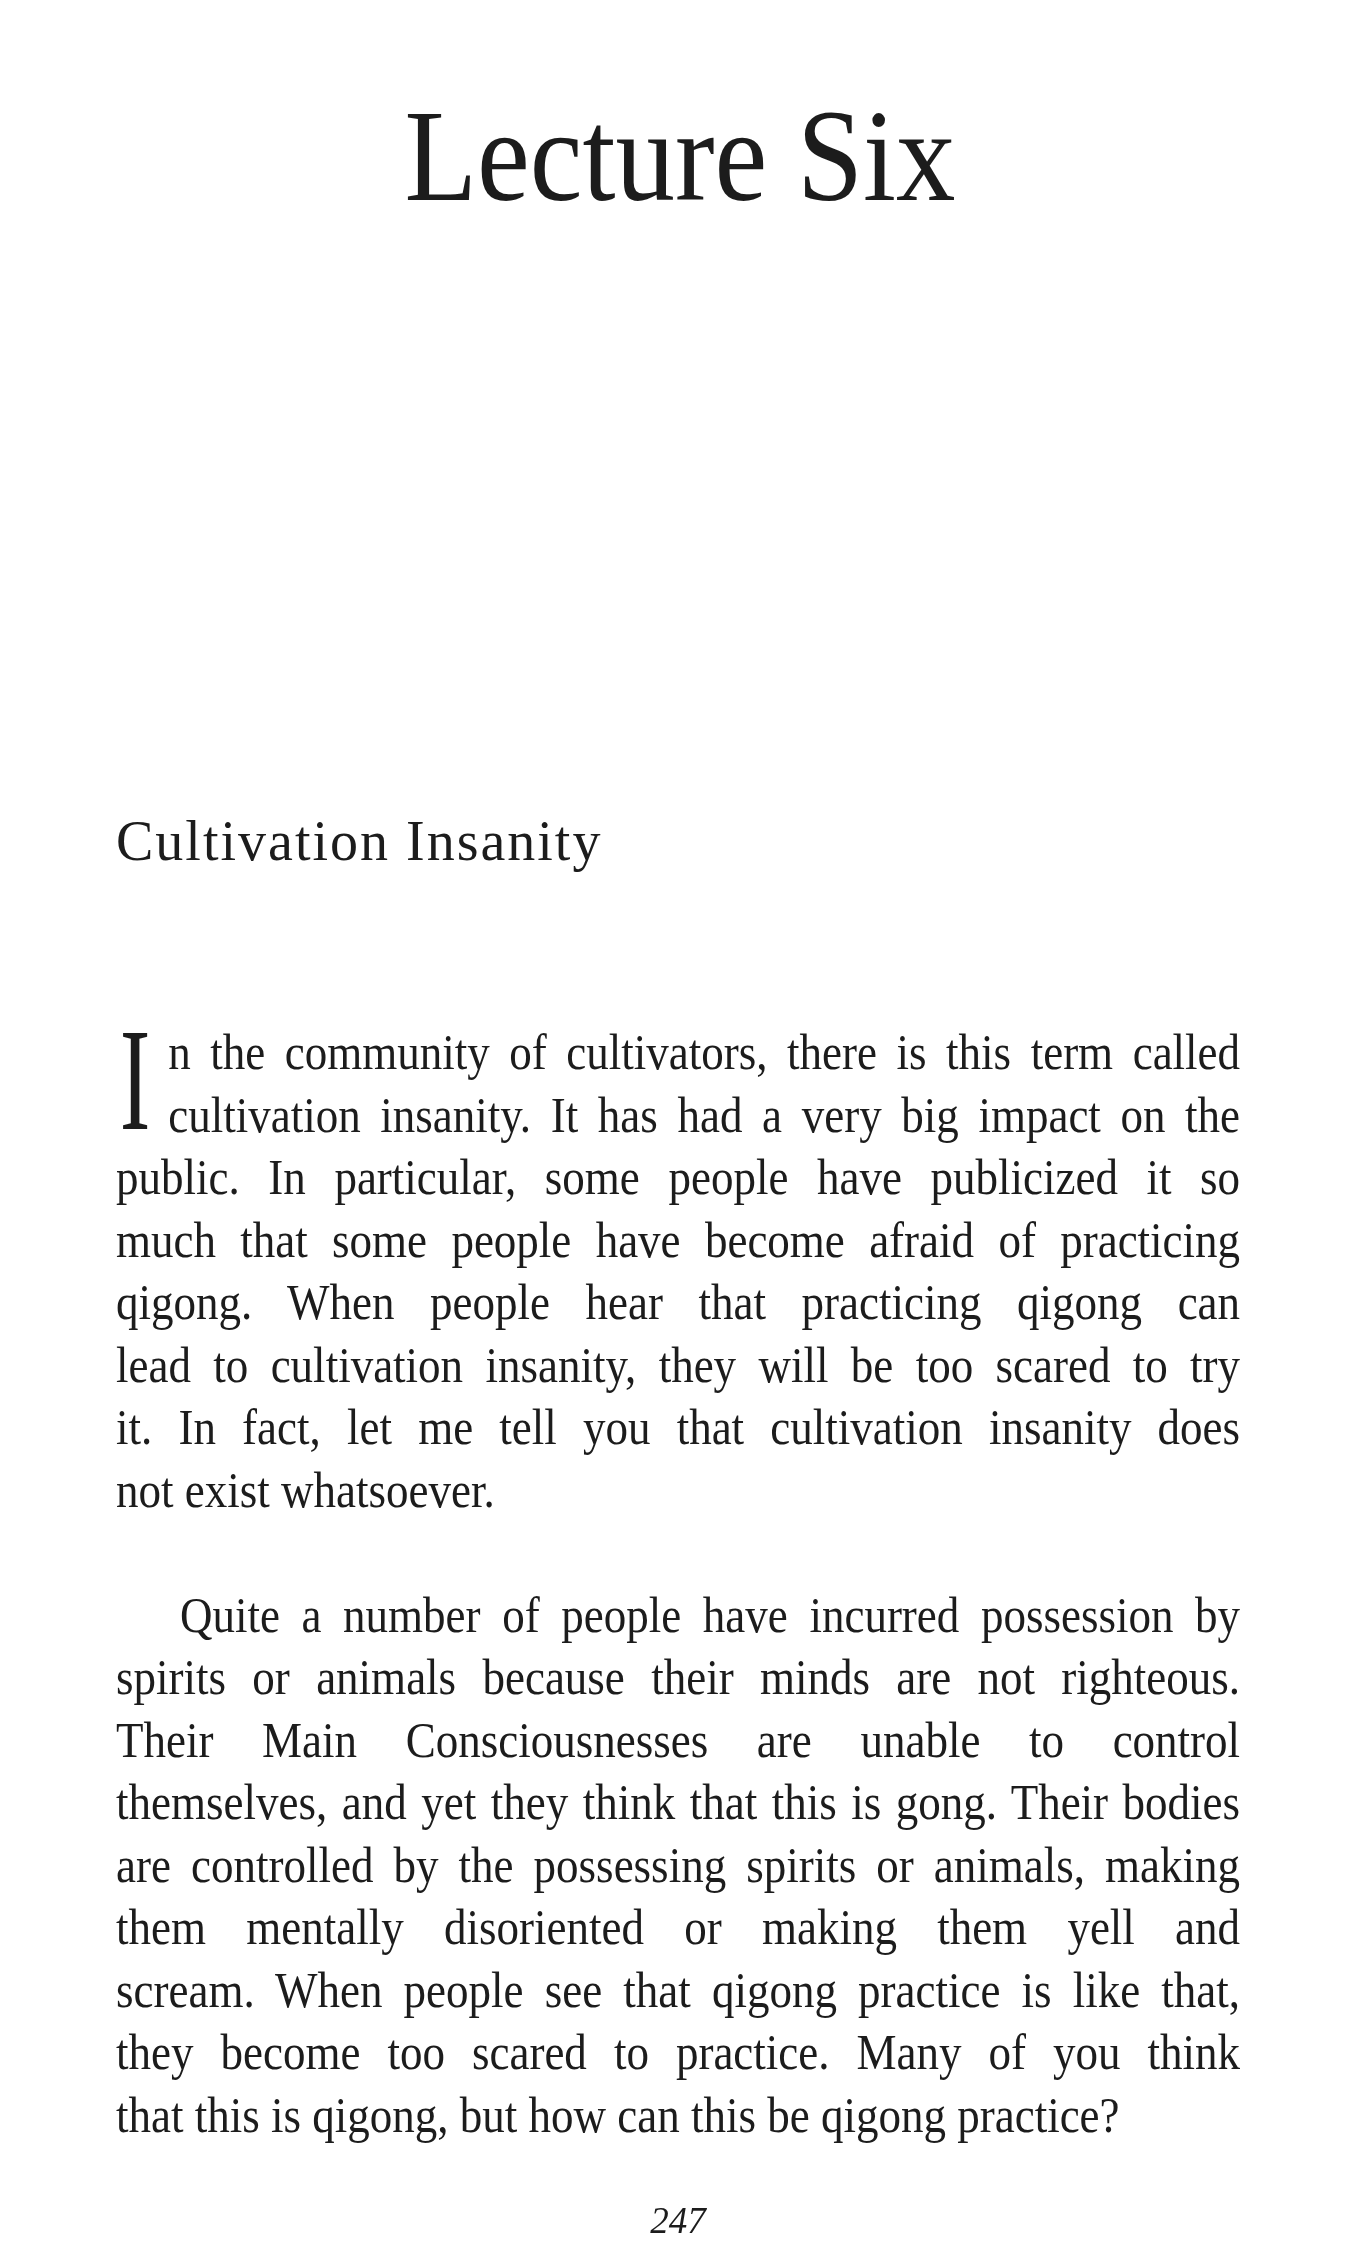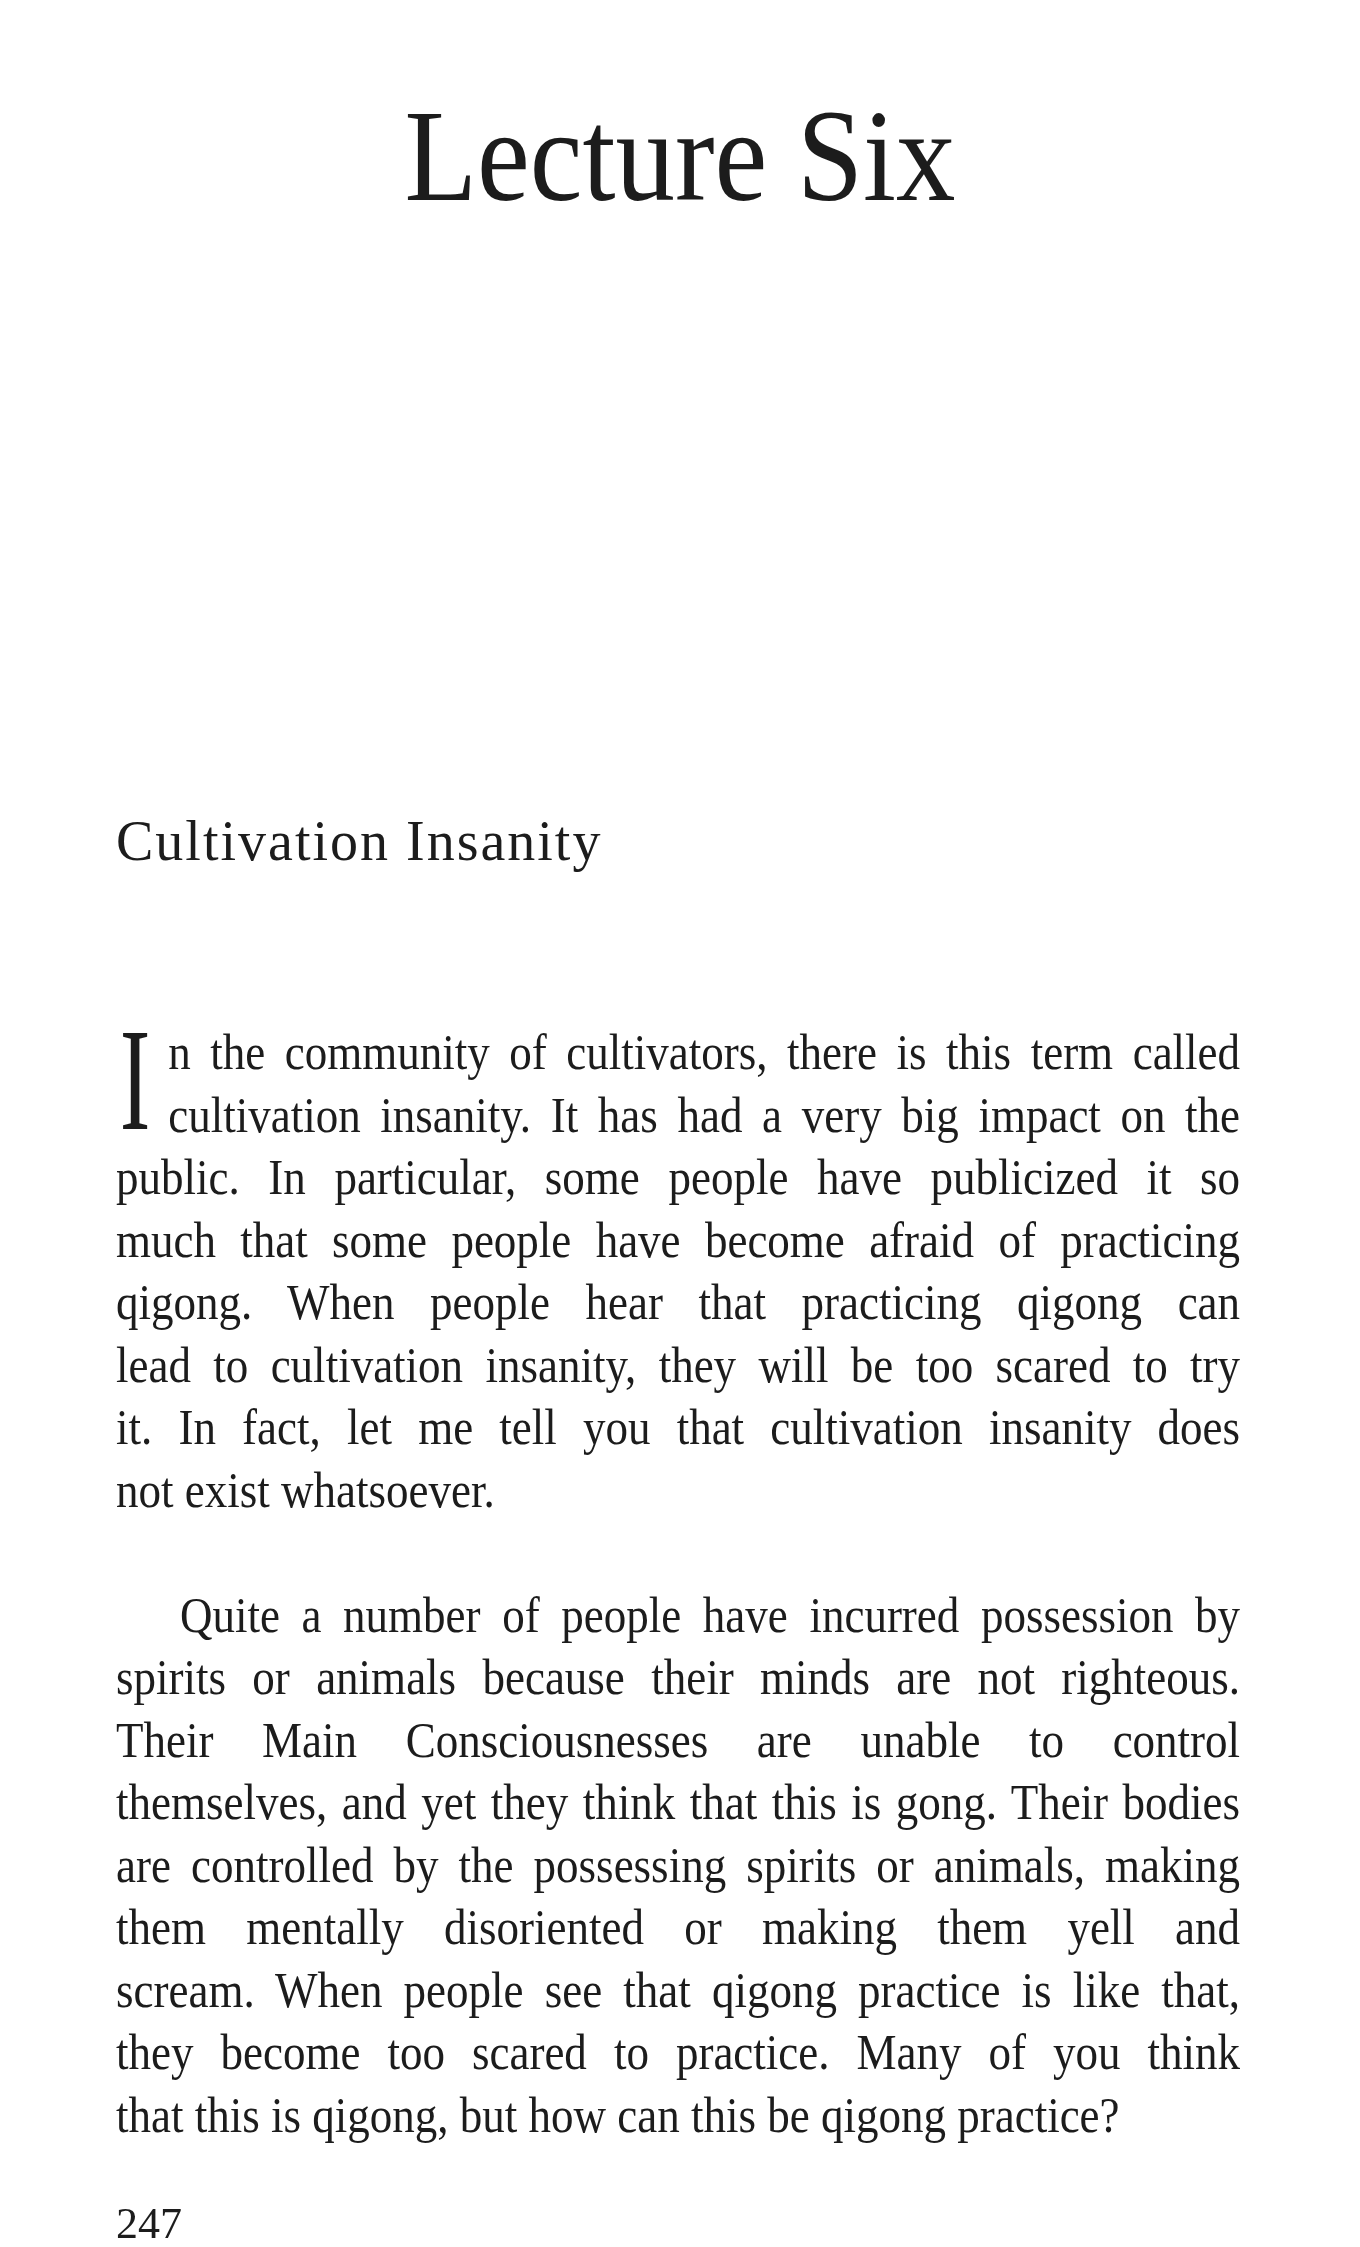--- a/index.html
+++ b/index.html
@@ -73,23 +73,24 @@
     font-size: 146px;
     line-height: 118px;
     transform: scaleX(0.7);
     transform-origin: 0 0;
   }
   .page-number {
     position: absolute;
     top: 2202px;
     left: 116px;
     width: 1124px;
-    text-align: left;
-    font-size: 44px;
+    text-align: center;
+    font-size: 37px;
     line-height: 1;
+    font-style: italic;
   }
 </style>
 </head>
 <body>
 
 <div class="page">
 
   <div class="chapter-title">Lecture Six</div>
 
   <div class="section-heading">Cultivation Insanity</div>

